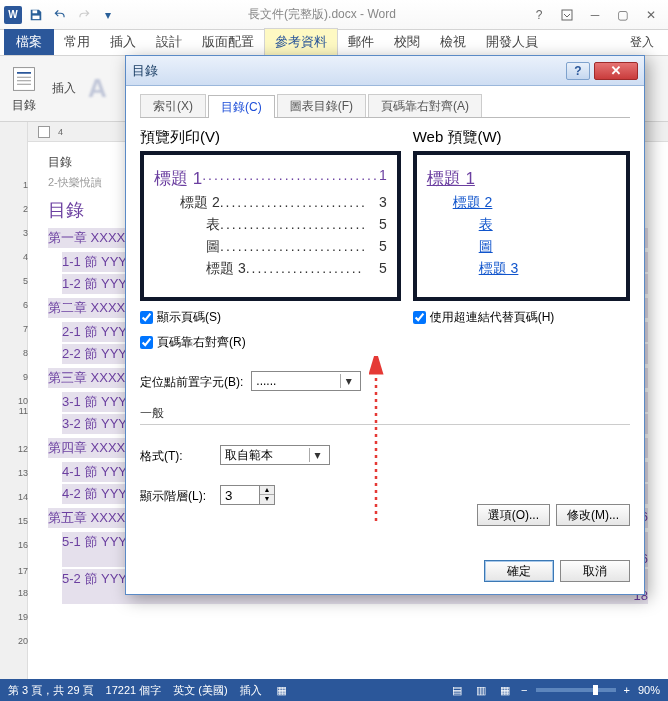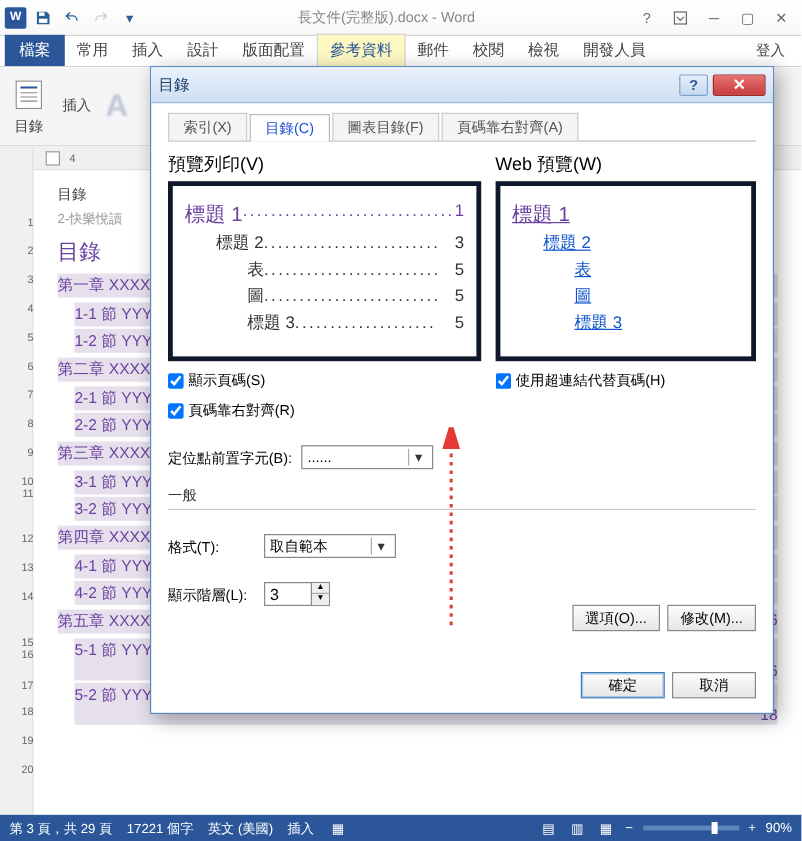--- a/index.html
+++ b/index.html
@@ -186,21 +186,21 @@
     <div class="tick" style="top:154px">5</div>
       <div class="tick" style="top:178px">6</div>
     <div class="tick" style="top:202px">7</div>
       <div class="tick" style="top:226px">8</div>
     <div class="tick" style="top:250px">9</div>
       <div class="tick" style="top:274px">10</div>
     <div class="tick" style="top:284px">11</div>
       <div class="tick" style="top:322px">12</div>
     <div class="tick" style="top:346px">13</div>
       <div class="tick" style="top:370px">14</div>
-    <div class="tick" style="top:408px">15</div>
+    <div class="tick" style="top:394px">15</div>
       <div class="tick" style="top:418px">16</div>
     <div class="tick" style="top:444px">17</div>
       <div class="tick" style="top:466px">18</div>
     <div class="tick" style="top:490px">19</div>
       <div class="tick" style="top:514px">20</div>
   </div>
   <div class="hruler-wrap">
     <div class="hruler">
       <div class="tab-marker"></div>
       <span>4</span>

